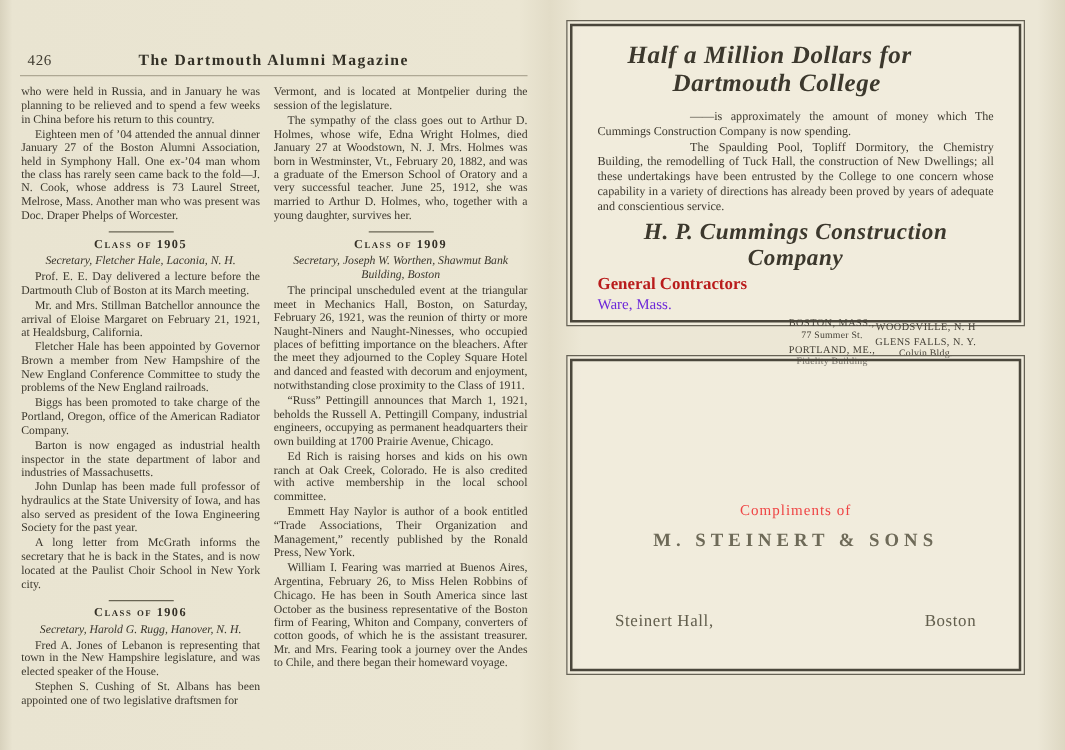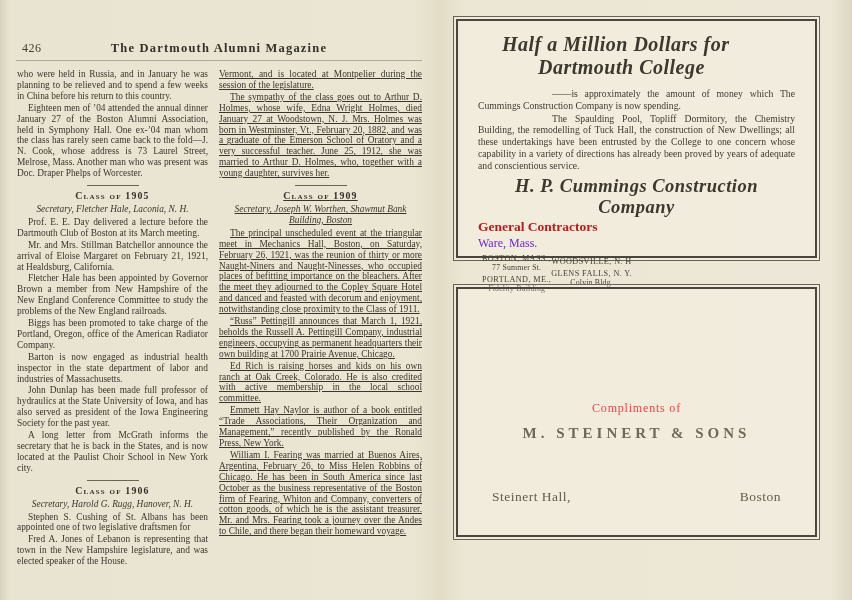--- a/index.html
+++ b/index.html
@@ -18,21 +18,21 @@
   .pg-header { position:absolute; left:16px; top:41px; width:406px; height:16px; }
   .pgnum { position:absolute; left:6px; top:0; font-size:12px; letter-spacing:0.5px; color:#3f3b30; }
   .mag-title { position:absolute; left:0; right:0; text-align:center; top:0;
     font-size:12.5px; font-weight:700; letter-spacing:1.2px; color:#333026; }
   .header-rule { position:absolute; left:16px; top:60px; width:406px; height:1px;
     background:rgba(85,78,58,0.40); }
 
   .col { position:absolute; top:69px; font-size:9.4px; line-height:10.9px;
     text-align:justify; color:#3a362c; }
   .col1 { left:17px; width:191px; }
-  .col2 { left:219px; width:203px;text-decoration:underline; }
+  .col2 { left:219px; width:203px; }
   .col p { margin:0 0 1px 0; text-indent:11px; }
   .col p.cont { text-indent:0; }
   .col p.sec { text-indent:0; text-align:center; font-style:italic; margin:1px 0 2px; }
   .col h3 { margin:3px 0 2px; text-align:center; font-size:9.8px; font-weight:700;
     font-variant:small-caps; letter-spacing:1.2px; color:#332f26; }
   .divider { width:52px; height:1px; background:rgba(62,57,42,0.75); margin:6px auto 5px; }
 
   
   .ad { position:absolute; border:1px solid #666255; padding:2px; background:rgba(255,253,244,0.25); }
   .ad-inner { width:100%; height:100%; border:2px solid #4a463b; position:relative; }
@@ -46,21 +46,21 @@
   .ad1-title .t2 { margin-left:60px; }
   .ad1-p { margin:0; font-size:9.7px; line-height:11.8px; text-align:justify;
     color:#3e3a30; }
   .ad1-p.p1 { margin-top:9px; text-indent:74px; }
   .ad1-p.p2 { margin-top:1px; text-indent:74px; }
   .company { margin-top:4px; text-align:center; font-style:italic; font-weight:600;
     font-size:18.5px; color:#3c382d; letter-spacing:0.5px; }
   .subtitle { text-align:left; font-weight:600; font-size:13.5px;
     margin-top:1px; color:#b91c1c; }
   .location { font-size:12px; margin-top:1px; color:#6d28d9; }
-  .offices { display:flex; justify-content:flex-start; margin-top:3px;
+  .offices { display:flex; justify-content:flex-end; margin-top:3px;
     font-size:8.2px; letter-spacing:0.4px; color:#454137; }
   .off { margin-bottom:3px; }
   .off .det { text-align:center; font-size:7.8px; letter-spacing:0.2px; }
   .off-left { margin-left:4px; }
   .off-right { margin-right:14px; text-align:center; margin-top:3px; }
 
   .ad2 .ad-inner { text-align:center; }
   .compliments { margin-top:112px; font-size:12px; color:#ef4444; letter-spacing:0.8px; }
   .steinert-name { margin-top:9px; font-size:15px; font-weight:600; letter-spacing:4px;
     color:#6e6a58; }
@@ -89,22 +89,22 @@
       <p>Prof. E. E. Day delivered a lecture before the Dartmouth Club of Boston at its March meeting.</p>
       <p>Mr. and Mrs. Stillman Batchellor announce the arrival of Eloise Margaret on February 21, 1921, at Healdsburg, California.</p>
       <p>Fletcher Hale has been appointed by Governor Brown a member from New Hampshire of the New England Conference Committee to study the problems of the New England railroads.</p>
       <p>Biggs has been promoted to take charge of the Portland, Oregon, office of the American Radiator Company.</p>
       <p>Barton is now engaged as industrial health inspector in the state department of labor and industries of Massachusetts.</p>
       <p>John Dunlap has been made full professor of hydraulics at the State University of Iowa, and has also served as president of the Iowa Engineering Society for the past year.</p>
       <p>A long letter from McGrath informs the secretary that he is back in the States, and is now located at the Paulist Choir School in New York city.</p>
       <div class="divider"></div>
       <h3>Class of 1906</h3>
       <p class="sec">Secretary, Harold G. Rugg, Hanover, N. H.</p>
+      <p>Fred A. Jones of Lebanon is representing that town in the New Hampshire legislature, and was elected speaker of the House.</p>
       <p>Stephen S. Cushing of St. Albans has been appointed one of two legislative draftsmen for</p>
-      <p>Fred A. Jones of Lebanon is representing that town in the New Hampshire legislature, and was elected speaker of the House.</p>
     </div>
 
     <div class="col col2">
       <p class="cont">Vermont, and is located at Montpelier during the session of the legislature.</p>
       <p>The sympathy of the class goes out to Arthur D. Holmes, whose wife, Edna Wright Holmes, died January 27 at Woodstown, N. J. Mrs. Holmes was born in Westminster, Vt., February 20, 1882, and was a graduate of the Emerson School of Oratory and a very successful teacher. June 25, 1912, she was married to Arthur D. Holmes, who, together with a young daughter, survives her.</p>
       <div class="divider"></div>
       <h3>Class of 1909</h3>
       <p class="sec">Secretary, Joseph W. Worthen, Shawmut Bank Building, Boston</p>
       <p>The principal unscheduled event at the triangular meet in Mechanics Hall, Boston, on Saturday, February 26, 1921, was the reunion of thirty or more Naught-Niners and Naught-Ninesses, who occupied places of befitting importance on the bleachers. After the meet they adjourned to the Copley Square Hotel and danced and feasted with decorum and enjoyment, notwithstanding close proximity to the Class of 1911.</p>
       <p>“Russ” Pettingill announces that March 1, 1921, beholds the Russell A. Pettingill Company, industrial engineers, occupying as permanent headquarters their own building at 1700 Prairie Avenue, Chicago.</p>

